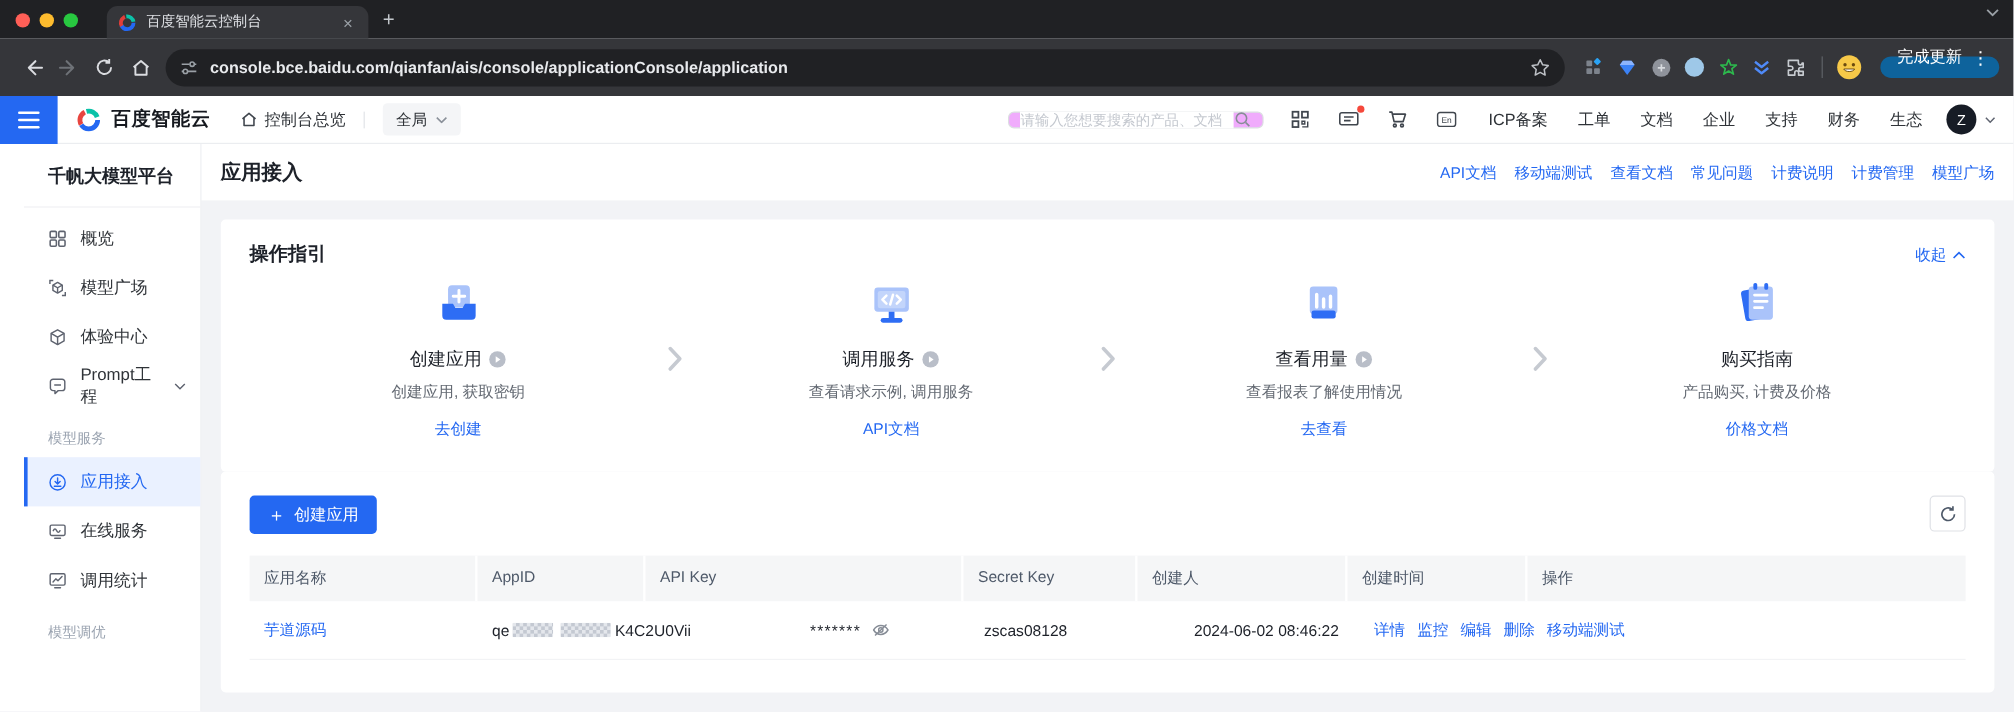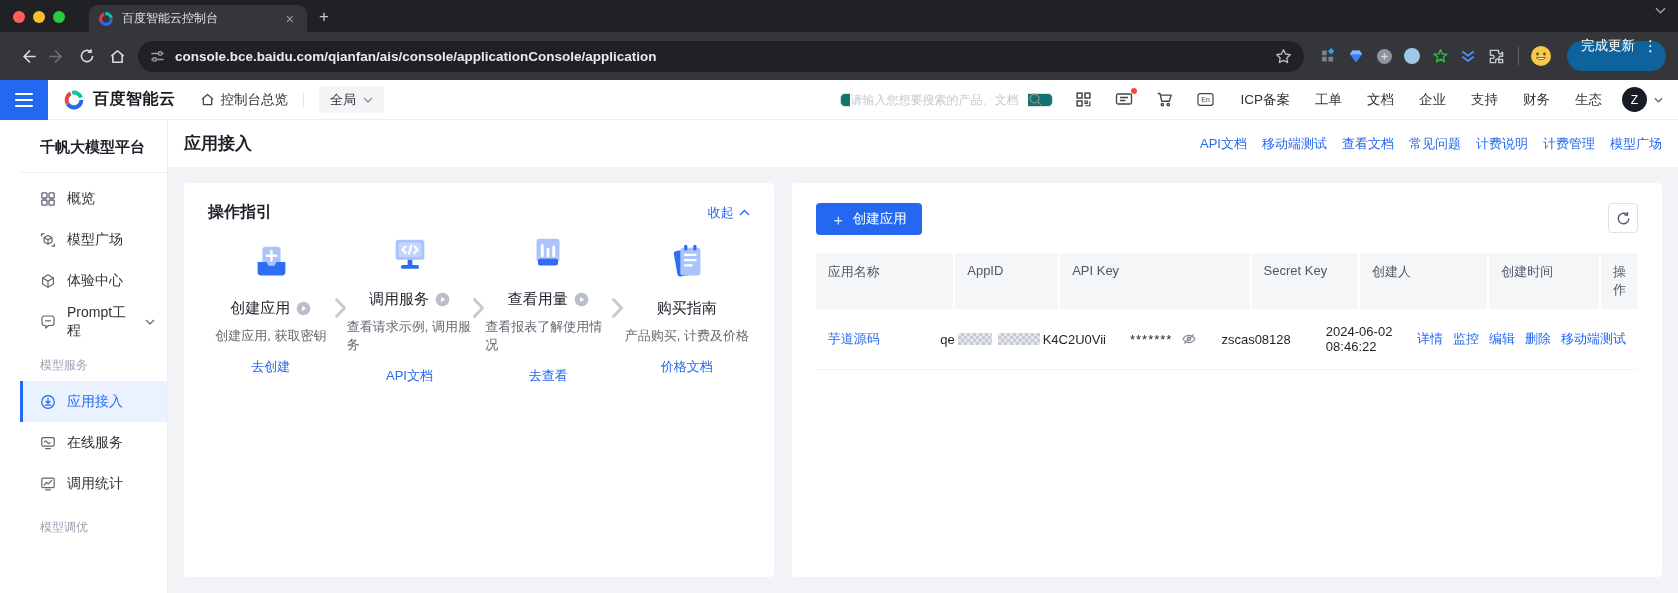--- a/index.html
+++ b/index.html
@@ -22,39 +22,39 @@
 
   .toolbar { height:48px; background:#35363a; display:flex; align-items:center; padding:0 12px; }
   .navbtn { width:30px; height:30px; display:flex; align-items:center; justify-content:center;
             color:#dadce0; font-size:17px; border-radius:50%; cursor:pointer; }
   .navbtn.dim { color:#6e7277; }
   .omnibox { flex:1; height:31px; background:#202124; border-radius:16px; display:flex; align-items:center;
              padding:0 12px; margin:0 10px 0 6px; min-width:0; }
   .omni-url { color:#e8eaed; font-size:13.5px; flex:1; margin-left:10px; white-space:nowrap; overflow:hidden; font-weight:600; }
   .ext { width:28px; height:28px; display:flex; align-items:center; justify-content:center; cursor:pointer; }
   .ext-sep { width:1px; height:18px; background:#5f6368; margin:0 8px; }
-  .update-pill { margin-left:12px; background:#0e639c; border-radius:16px; height:30px; display:flex;
-                 align-items:flex-end; padding:0 8px 16px 14px; cursor:pointer; }
+  .update-pill { margin-left:12px; background:#0e639c; border-radius:16px; height:18px; display:flex;
+                 align-items:center; padding:0 8px 16px 14px; cursor:pointer; }
   .update-pill .txt { color:#fff; font-size:13.5px; }
   .update-pill .kebab { color:#fff; font-size:15px; margin-left:8px; letter-spacing:0; }
 
   
   .app-header { height:40px; background:#fff; display:flex; align-items:center; border-bottom:1px solid #ebedf0; }
   .hamburger { width:48px; height:40px; background:#2468f2; display:flex; flex-direction:column; gap:4px;
                align-items:center; justify-content:center; cursor:pointer; flex-shrink:0; }
   .hamburger i { width:18px; height:2px; background:#fff; border-radius:1px; }
   .logo { display:flex; align-items:center; gap:8px; margin-left:15px; cursor:pointer; }
   .logo-text { font-size:16px; font-weight:700; color:#16191f; letter-spacing:0.5px; }
   .overview { display:flex; align-items:center; gap:6px; margin-left:24px; font-size:13.5px; color:#2f3338; cursor:pointer; }
   .vdiv { width:1px; height:14px; background:#e2e4e8; margin:0 15px; }
   .region { background:#f4f5f7; border-radius:4px; height:27px; display:flex; align-items:center; gap:7px;
             padding:0 11px; font-size:13px; color:#2f3338; cursor:pointer; }
   .hspace { flex:1; }
   .search { width:213px; height:14px; border:1px solid #dcdee2; border-radius:5px; display:flex; align-items:center;
-            padding:0 9px; background:#0f766e; }
+            padding:0 9px; background:#f0abfc; }
   .search input { border:none; outline:none; flex:1; font-size:12px; color:#333; min-width:0;
                   font-family:inherit; }
   .search input::placeholder { color:#c4c8cf; }
   .hicons { display:flex; align-items:center; gap:23px; margin:0 25px 0 22px; color:#40464e; }
   .hicon { position:relative; cursor:pointer; }
   .red-dot { position:absolute; top:-3px; right:-4px; width:6px; height:6px; border-radius:50%; background:#f5483b; }
   .hnav { display:flex; gap:25px; font-size:13.5px; color:#2f3338; margin-right:20px; }
   .hnav span { cursor:pointer; white-space:nowrap; }
   .user { display:flex; align-items:center; gap:7px; margin-right:15px; cursor:pointer; }
   .avatar { width:25px; height:25px; border-radius:50%; background:#171c26; color:#fff; font-size:12px;
@@ -73,21 +73,21 @@
   .side-item.active::before { content:""; position:absolute; left:0; top:0; bottom:0; width:3px; background:#2468f2; }
   .side-chevron { margin-left:auto; color:#86909c; }
   .side-section { font-size:12px; color:#9aa3b0; padding:15px 20px 7px; }
 
   .main { flex:1; display:flex; flex-direction:column; min-width:0; background:#f2f3f6; }
   .page-header { height:47px; background:#fff; display:flex; align-items:center; justify-content:space-between;
                  padding:0 16px; }
   .page-title { font-size:17px; font-weight:700; color:#1d2129; }
   .page-links { display:flex; gap:15px; font-size:13px; }
   .page-links a { color:#2468f2; white-space:nowrap; }
-  .page-body { flex:1; padding:16px; display:flex; gap:18px; overflow:hidden; }
+  .page-body { flex:1; padding:16px; display:flex; flex-direction:column; gap:0; overflow:hidden; }
   .card { background:#fff; border-radius:4px; }
 
   
   .guide { padding:19px 24px 26px; }
   .guide-head { display:flex; align-items:center; justify-content:space-between; }
   .guide-title { font-size:16px; font-weight:700; color:#1d2129; }
   .collapse { display:flex; align-items:center; gap:5px; color:#2468f2; font-size:13px; cursor:pointer; }
   .steps { display:flex; align-items:center; margin-top:8px; }
   .step { flex:1; display:flex; flex-direction:column; align-items:center; }
   .step-title { margin-top:13px; font-size:15px; color:#1d2129; display:flex; align-items:center; gap:6px; }

